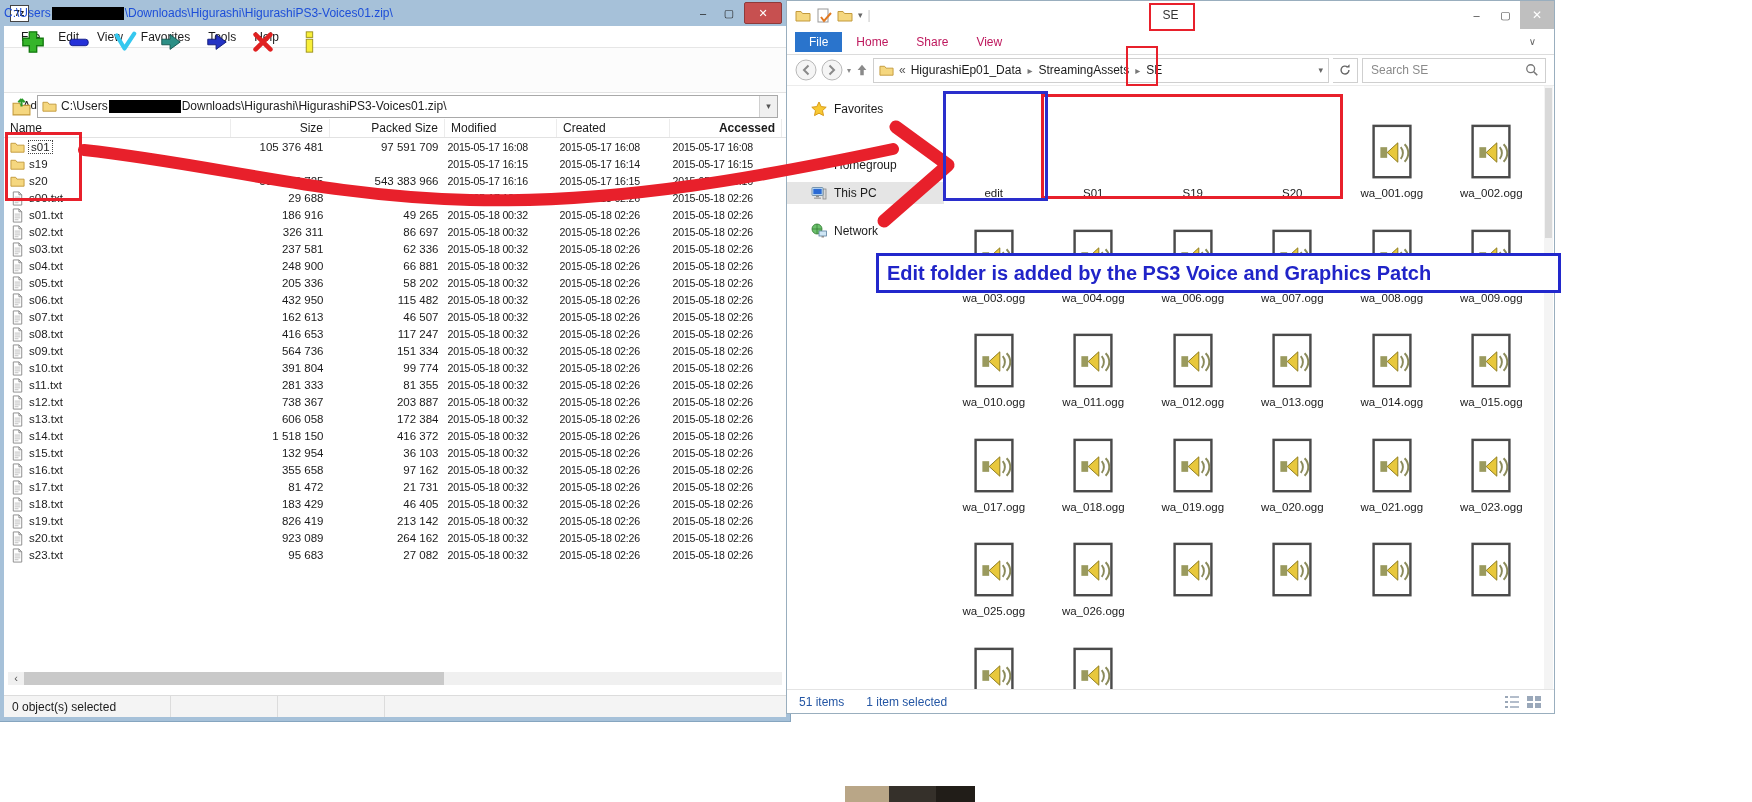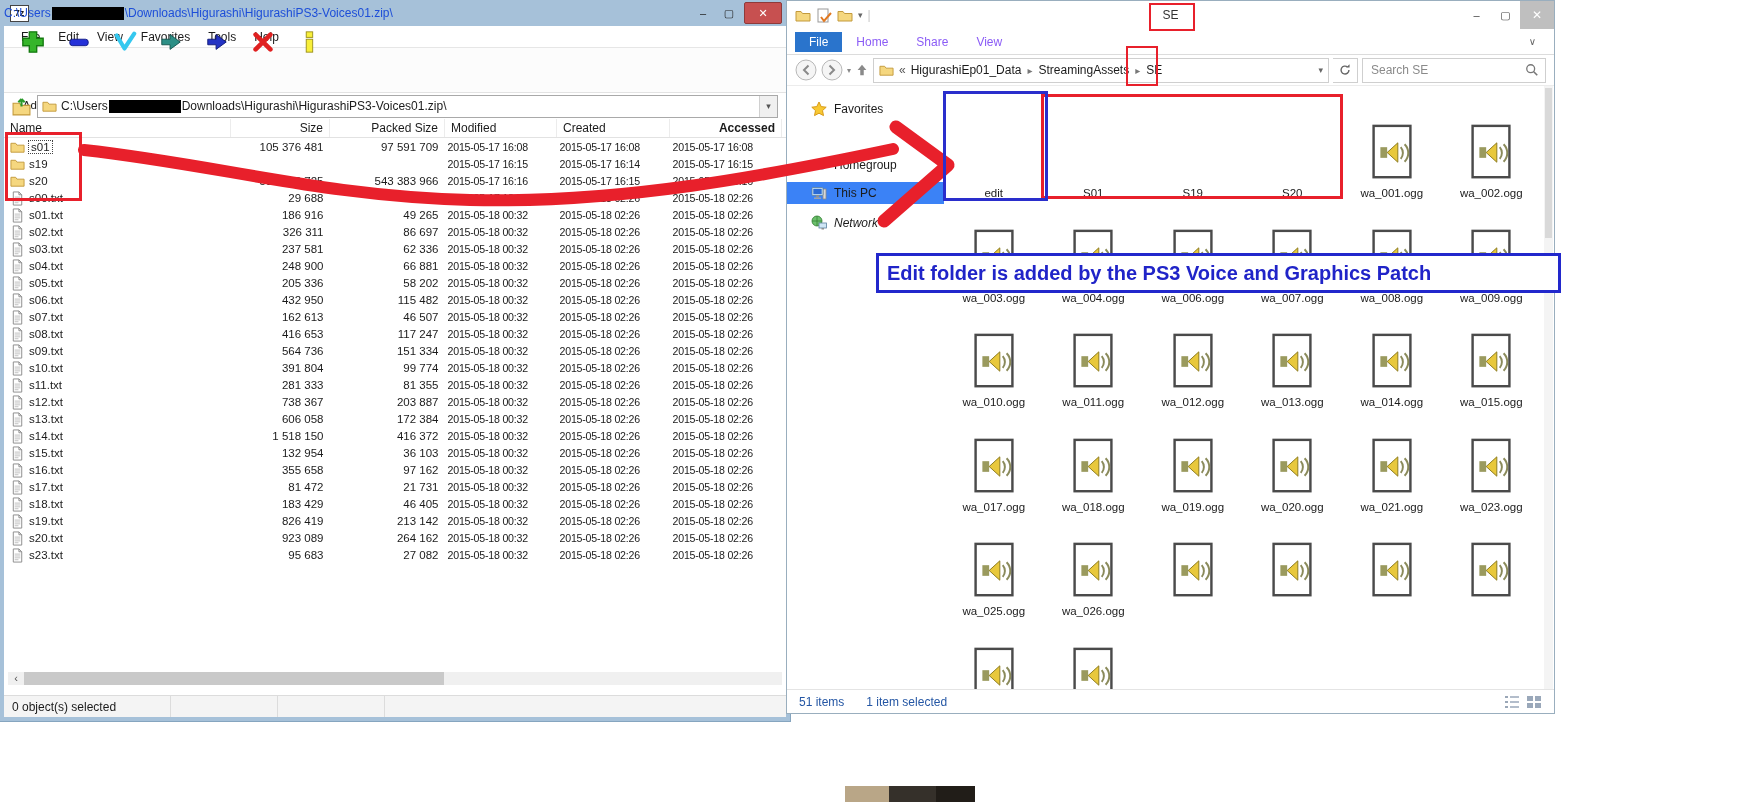--- a/index.html
+++ b/index.html
@@ -53,36 +53,36 @@
   .ew{position:absolute;left:786px;top:0;width:767px;height:712px;background:#fff;border:1px solid #99aebe;}
   .ew-title{height:28px;display:flex;align-items:center;position:relative;background:#fff;}
   .qat{display:flex;align-items:center;gap:5px;padding-left:8px;}
   .qat .qi{width:16px;height:15px;}
   .qat .sep{color:#c9c9c9;}
   .ew-titletext{position:absolute;left:0;right:0;text-align:center;font-size:12px;color:#333;pointer-events:none;}
   .ew-btns{margin-left:auto;display:flex;align-items:center;height:100%;}
   .ew-cap{width:29px;height:22px;display:flex;align-items:center;justify-content:center;color:#444;font-size:11px;}
   .ew-close{width:34px;height:28px;background:#bfbfbf;color:#fff;display:flex;align-items:center;justify-content:center;font-size:12px;}
   .ew-ribbon{height:25px;border-bottom:1px solid #dcdcdc;display:flex;align-items:center;position:relative;}
-  .rtab{padding:3px 14px;color:#8b5cf6;}
+  .rtab{padding:3px 14px;color:#be185d;}
   .rtab.file{background:#2a74cc;color:#fff;margin-left:8px;}
   .ribbon-right{position:absolute;right:8px;display:flex;align-items:center;gap:10px;color:#666;}
   .ew-addr{height:30px;display:flex;align-items:center;gap:4px;padding:0 8px;border-bottom:1px solid #ececec;}
   .navcirc{width:22px;height:22px;}
   .addrbox{flex:1;height:23px;border:1px solid #cfcfcf;display:flex;align-items:center;gap:5px;padding:0 5px;position:relative;}
   .addrbox .crumbsep{color:#777;font-size:10px;}
   .addrbox .addr-right{margin-left:auto;display:flex;align-items:center;gap:6px;color:#666;}
   .refreshbox{width:24px;height:23px;border:1px solid #cfcfcf;border-left:none;display:flex;align-items:center;justify-content:center;}
   .searchbox{width:170px;height:23px;border:1px solid #cfcfcf;display:flex;align-items:center;padding:0 6px;gap:4px;}
   .searchbox input{border:none;outline:none;flex:1;font-size:12px;font-family:"Liberation Sans",sans-serif;color:#333;min-width:0;background:transparent;}
   .searchbox input::placeholder{color:#8a8a8a;}
   .ew-body{position:relative;height:606px;overflow:hidden;}
   .ew-side{position:absolute;left:0;top:0;width:157px;bottom:0;padding-top:12px;}
   .sideitem{display:flex;align-items:center;gap:7px;padding:3px 4px 3px 24px;font-size:12px;}
-  .sideitem.sel{background:#3b82f6;}
+  .sideitem.sel{background:#e5e5e5;}
   .sideitem .si{width:16px;height:16px;flex:0 0 auto;}
   .ew-grid{position:absolute;left:157px;top:10px;width:600px;height:596px;display:grid;
       grid-template-columns:repeat(6,99.5px);grid-auto-rows:104.5px;overflow:hidden;}
   .tile{display:flex;flex-direction:column;align-items:center;}
   .tile .ticon{height:88px;display:flex;align-items:flex-end;justify-content:center;}
   .tile .tlabel{font-size:11.5px;margin-top:3px;color:#1b1b1b;}
   .ew-vscroll{position:absolute;right:1px;top:0;bottom:0;width:9px;background:#f4f4f4;}
   .ew-vthumb{position:absolute;right:1px;top:2px;width:7px;height:150px;background:#d9d9d9;}
   .ew-status{position:absolute;left:0;right:0;bottom:0;height:23px;border-top:1px solid #e4e4e4;background:#fff;
       display:flex;align-items:center;padding:0 12px;gap:22px;font-size:12px;color:#2456a4;}
@@ -843,21 +843,21 @@
               <svg viewBox="0 0 16 16">
                 <rect x="12" y="4" width="3" height="10" fill="#d8d8d8" stroke="#8a8a8a" stroke-width=".8"></rect>
                 <rect x="1" y="2.5" width="11" height="8" rx=".8" fill="#cfe6f5" stroke="#5a7f9e" stroke-width=".8"></rect>
                 <rect x="2.3" y="3.8" width="8.4" height="5.4" fill="#2a6ad4"></rect>
                 <rect x="5" y="10.5" width="3" height="1.8" fill="#909090"></rect>
                 <rect x="3" y="12.5" width="7" height="1.4" fill="#a5a5a5"></rect>
               </svg>
             </span>
             <span>This PC</span>
           </div>
-          <div class="sideitem" style="margin-top: 8px; font-style: italic;">
+          <div class="sideitem" style="margin-top: 16px;">
             <span class="si">
               <svg viewBox="0 0 16 16">
                 <circle cx="6" cy="6" r="5" fill="#6cc06c" stroke="#2e7a2e" stroke-width=".8"></circle>
                 <path d="M1.3 6h9.4M6 1.2v9.6" stroke="#2e7a2e" stroke-width=".7" fill="none"></path>
                 <rect x="8" y="8" width="7.5" height="5" fill="#cfe6f5" stroke="#5a7f9e" stroke-width=".8"></rect>
                 <rect x="10.5" y="13" width="2.5" height="1.5" fill="#909090"></rect>
               </svg>
             </span>
             <span>Network</span>
           </div>

